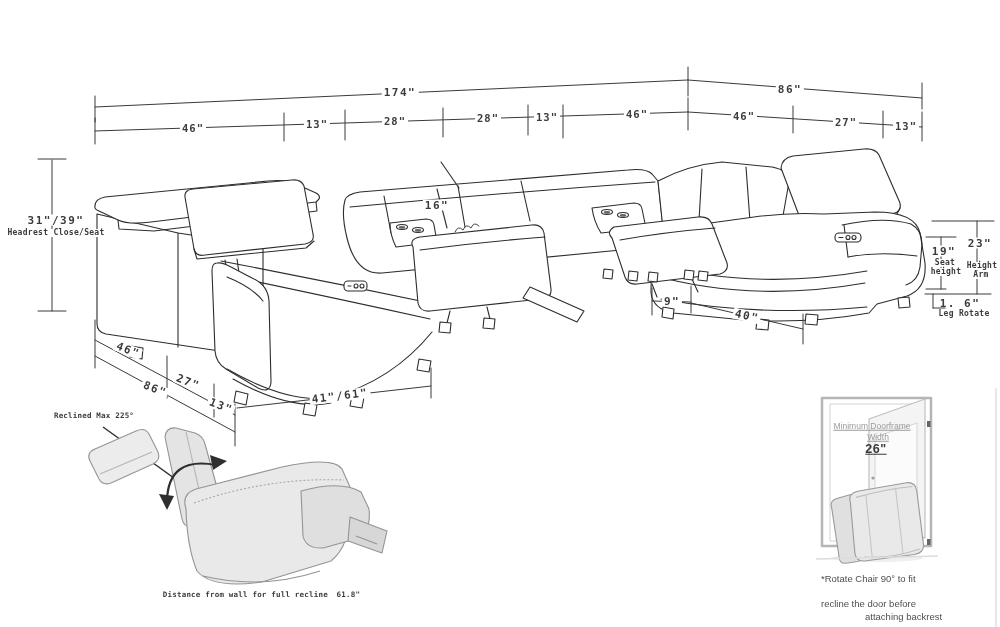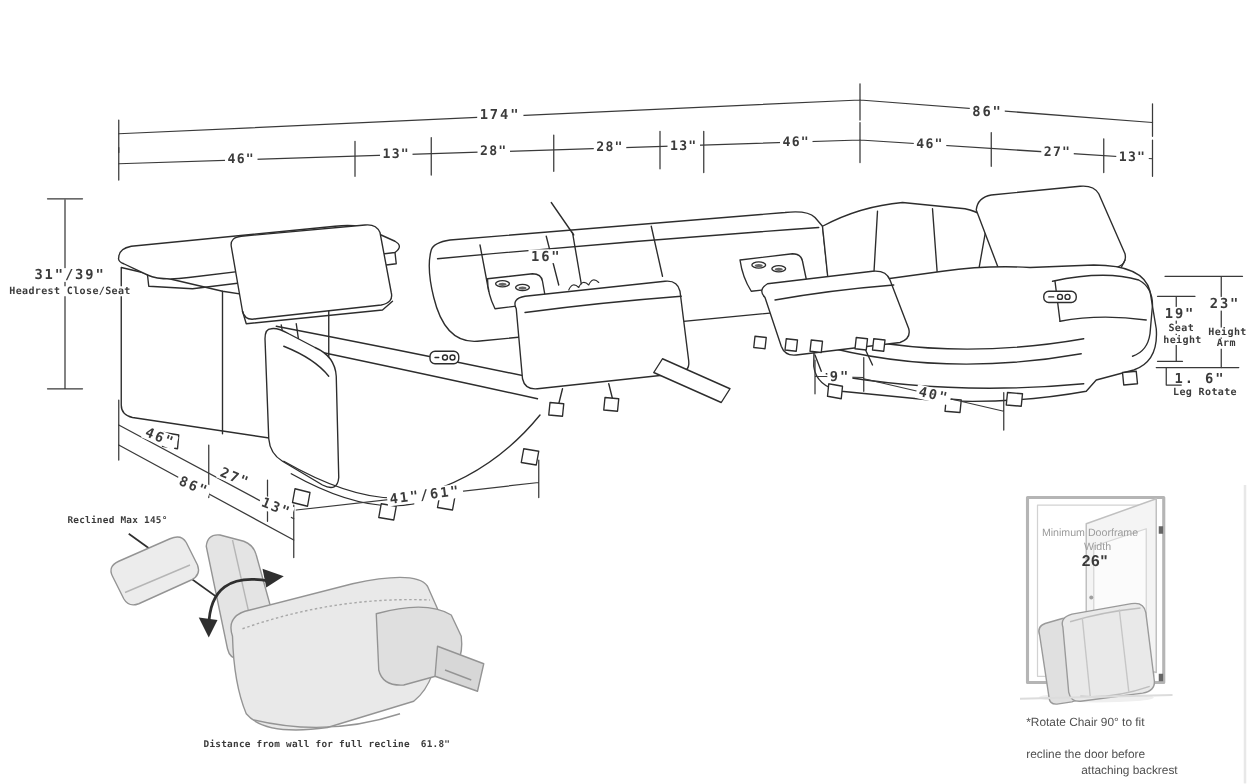--- a/index.html
+++ b/index.html
@@ -7,21 +7,21 @@
          font-family:"DejaVu Sans Mono",monospace;}
   #stage svg{position:absolute;left:0;top:0;}
   .lbl{position:absolute;font-family:"DejaVu Sans Mono",monospace;font-weight:700;
        color:#3b3b3b;white-space:nowrap;transform:translate(-50%,-50%);line-height:1;}
   .bg{background:#fff;padding:0 2px;}
   .s11{font-size:11px;letter-spacing:1.5px;}
   .s10{font-size:10.5px;letter-spacing:1px;}
   .s8{font-size:8px;letter-spacing:0.3px;}
   .s75{font-size:7.5px;letter-spacing:0.2px;}
   .door-txt{position:absolute;font-family:"Liberation Sans","DejaVu Sans",sans-serif;
-       white-space:nowrap;transform:translate(-50%,-50%);line-height:1;}
+       white-space:nowrap;transform:translate(-50%,-50%);line-height:1;text-decoration:underline;}
   .door-gray{color:#9b9b9b;font-size:8.5px;}
   .door-val{color:#3a3a3a;font-size:12.5px;font-weight:700;letter-spacing:0.5px;}
   .note-line{position:absolute;font-family:"Liberation Sans","DejaVu Sans",sans-serif;
        color:#4f4f4f;font-size:9.5px;white-space:nowrap;line-height:1;}
 </style>
 </head>
 <body>
 
 <div id="stage">
 
@@ -217,21 +217,21 @@
   <div class="lbl s8 bg" style="left:982px;top:266px;">Height</div>
   <div class="lbl s11" style="left:960px;top:303px;">1. 6"</div>
   <div class="lbl s8" style="left:964px;top:314px;">Leg Rotate</div>
 
   <div class="lbl s11 bg" style="left:128px;top:350px;transform:translate(-50%,-50%) rotate(22deg);">46"</div>
   <div class="lbl s11 bg" style="left:188px;top:382px;transform:translate(-50%,-50%) rotate(22deg);">27"</div>
   <div class="lbl s11 bg" style="left:221px;top:406px;transform:translate(-50%,-50%) rotate(22deg);">13"</div>
   <div class="lbl s11 bg" style="left:155px;top:389px;transform:translate(-50%,-50%) rotate(22deg);">86"</div>
   <div class="lbl s11 bg" style="left:340px;top:396px;transform:translate(-50%,-50%) rotate(-7deg);">41"/61"</div>
 
-  <div class="lbl s75" style="left:94px;top:416px;">Reclined Max 145°</div>
+  <div class="lbl s75" style="left:94px;top:416px;">Reclined Max 225°</div>
 
   <div class="lbl s75" style="left:244px;top:595px;padding-left:35px;">
     <span>Distance from wall for full recline</span>
     <span style="margin-left:4px;">61.8"</span>
   </div>
 
   <div class="door-txt door-gray" style="left:872px;top:426px;">Minimum Doorframe</div>
   <div class="door-txt door-gray" style="left:878px;top:437px;text-align:right;">Width</div>
   <div class="door-txt door-val" style="left:876px;top:449px;">26"</div>
 

